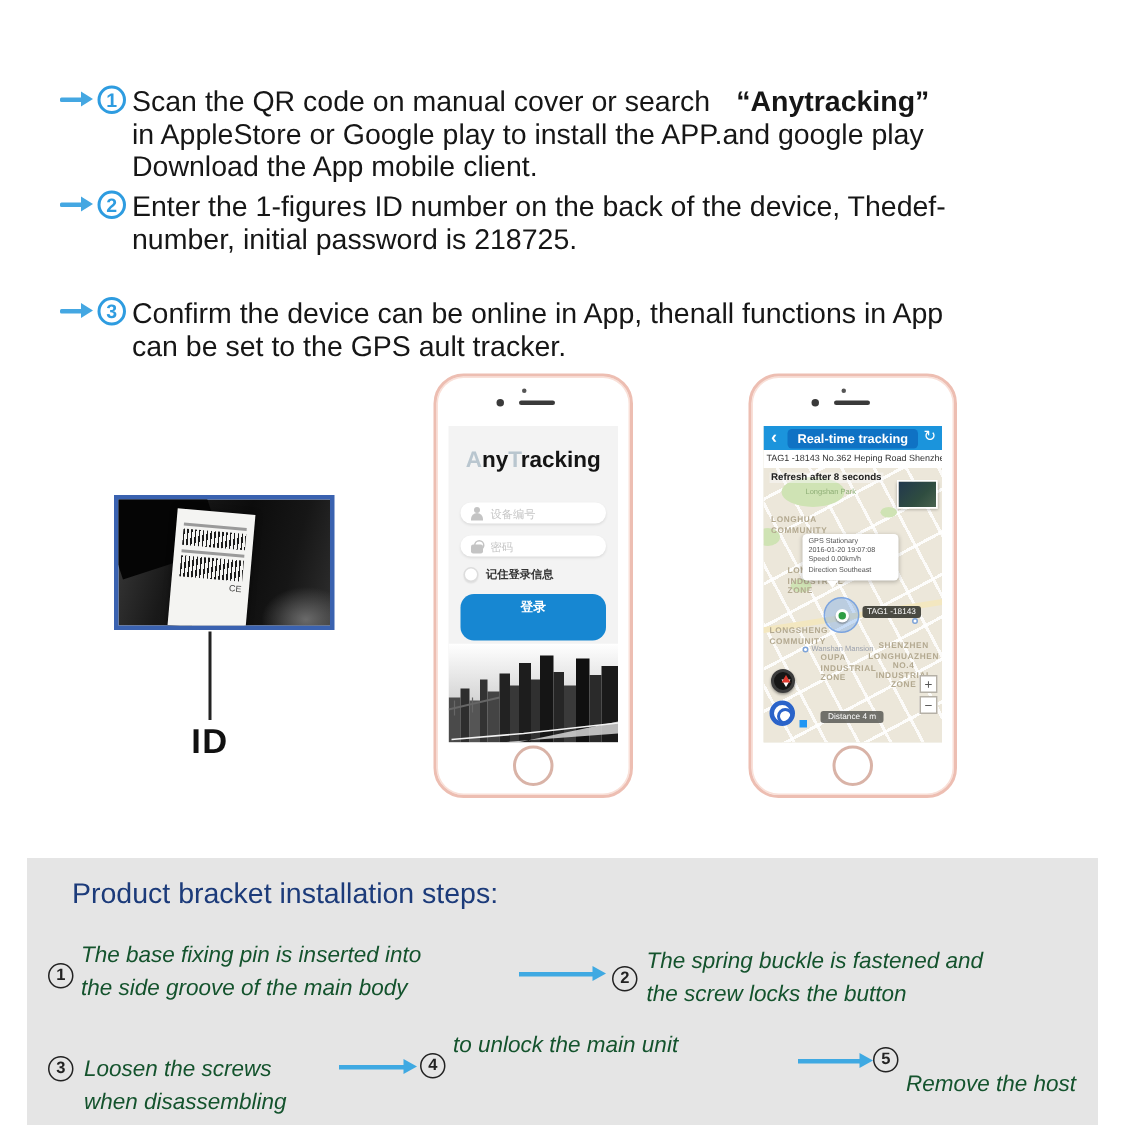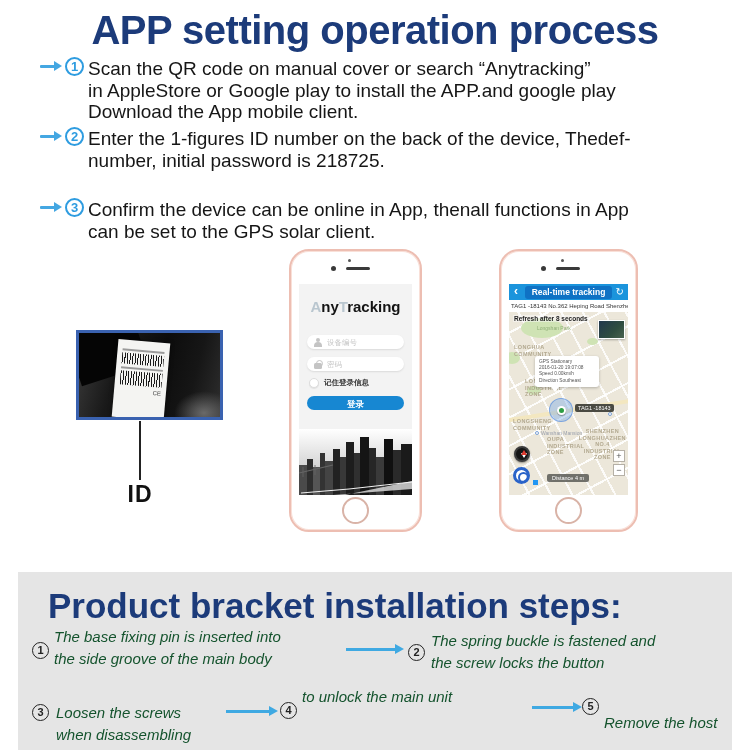--- a/index.html
+++ b/index.html
@@ -14,21 +14,21 @@
     font-size:40px; font-weight:600; color:#1c3b7a; letter-spacing:-0.5px;
   }
   
   .app-step { position:absolute; left:40px; width:680px; }
   .step-arrow { position:absolute; left:0; top:7px; width:15px; height:3px; background:#44a7e2; border-radius:1px; }
   .step-arrow::after { content:""; position:absolute; right:-7px; top:-4px;
     border-left:8px solid #44a7e2; border-top:5.5px solid transparent; border-bottom:5.5px solid transparent; }
   .step-num { position:absolute; left:25px; top:-1px; width:19px; height:19px; border:2px solid #2e9ce0;
     border-radius:50%; color:#2e9ce0; font-size:13px; font-weight:700; text-align:center; line-height:15px; background:#fff; }
   .step-text { margin-left:48px; font-size:19px; line-height:21.5px; color:#161616; }
-  .bold-seg { font-weight:400; }
+  .bold-seg { font-weight:700;margin-left:12px; }
   
   .product-box { position:absolute; left:76px; top:330px; width:147px; height:90px;
     border:3px solid #3a62b0; overflow:hidden;
     background:linear-gradient(105deg,#3c3c3c 0%,#191919 28%,#0c0c0c 55%,#161616 78%,#2e2e2e 100%); }
   .product-box::after { content:""; position:absolute; right:-14px; bottom:-18px; width:60px; height:44px;
     background:radial-gradient(ellipse at center,#6a6a6a 0%,rgba(40,40,40,0) 70%); }
   .device-edge { position:absolute; left:-8px; top:-16px; width:70px; height:60px;
     background:#050505; transform:rotate(-18deg); }
   .device-label { position:absolute; left:36px; top:8px; width:52px; height:78px; background:#f4f4f2;
     transform:rotate(5deg); box-shadow:0 0 4px rgba(0,0,0,.5); padding:7px 5px 0 5px; }
@@ -64,21 +64,21 @@
   .icon-person::after { content:""; position:absolute; left:0; top:4.5px; width:8px; height:4.5px; border-radius:4px 4px 0 0; background:#c4c4c4; }
   .icon-lock { position:relative; width:8px; height:9px; flex:0 0 8px; }
   .icon-lock::before { content:""; position:absolute; left:1.5px; top:0; width:5px; height:5px; border-radius:50%; border:1.2px solid #c4c4c4; }
   .icon-lock::after { content:""; position:absolute; left:0; top:3.5px; width:8px; height:5.5px; border-radius:1.5px; background:#c4c4c4; }
   .fake-input { border:none; outline:none; background:transparent; width:70px; margin-left:5px;
     font-size:7.5px; color:#444; font-family:"Liberation Sans",sans-serif; }
   .fake-input::placeholder { color:#c6c6c6; }
   .remember-row { position:absolute; top:94px; left:10px; display:flex; align-items:center; }
   .remember-check { width:10px; height:10px; border-radius:50%; background:#fff; border:1px solid #ddd; box-shadow:0 1px 1px rgba(0,0,0,.08); }
   .remember-label { margin-left:5px; font-size:7.5px; font-weight:700; color:#333; }
-  .login-btn { position:absolute; top:112px; left:8px; width:97px; height:14px; border-radius:9px;
+  .login-btn { position:absolute; top:112px; left:8px; width:97px; height:31px; border-radius:9px;
     background:#1787d2; color:#fff; font-size:8.5px; font-weight:700; text-align:center; line-height:17px; }
   .skyline { position:absolute; bottom:0; left:0; width:113px; height:66px; }
   
   .p2-header { position:absolute; top:0; left:0; width:100%; height:16px; background:#1b94dc; }
   .p2-title-pill { position:absolute; left:16px; right:16px; top:1.5px; height:13px; border-radius:3px; background:#0f72c4; }
   .p2-title { position:absolute; top:0; left:0; width:100%; text-align:center; font-size:8.5px; font-weight:700;
     color:#fff; line-height:16px; }
   .p2-back { position:absolute; left:5px; top:0; font-size:12px; line-height:15px; color:#fff; font-weight:700; }
   .p2-refresh { position:absolute; right:4px; top:0; font-size:10px; line-height:16px; color:#fff; }
   .p2-address { position:absolute; top:16px; left:0; width:100%; height:12px; background:#fff;
@@ -123,34 +123,33 @@
   .locate-btn::after { content:""; position:absolute; left:2px; top:2px; width:7px; height:7px;
     border-radius:50%; border:2px solid #2a63c9; }
   .blue-sq { position:absolute; left:24px; top:168px; width:5px; height:5px; background:#2196f3; }
   .distance-pill { position:absolute; left:38px; top:162px; background:rgba(90,90,86,.85); color:#fff;
     font-size:5.5px; padding:1px 5px; border-radius:2px; white-space:nowrap; }
   .zoom-btn { position:absolute; right:3px; width:12px; height:12px; background:#fff; border:1px solid #b5b0a6;
     font-size:9px; line-height:10px; text-align:center; color:#555; }
   .zoom-in { top:138px; } .zoom-out { top:152px; }
   
   .install-section { position:absolute; left:18px; top:572px; width:714px; height:178px; background:#e5e5e5; }
-  .install-title { position:absolute; left:30px; top:14px; font-size:35px; font-weight:700; color:#1c3b7a; }
+  .install-title { position:absolute; left:30px; top:14px; font-size:19px; font-weight:400; color:#1c3b7a; }
   .b-num { position:absolute; width:17px; height:17px; border:1.5px solid #222; border-radius:50%;
     color:#222; font-size:11px; font-weight:600; text-align:center; line-height:14px; }
   .b-text { position:absolute; font-size:15px; line-height:22px; color:#14532d; white-space:nowrap;font-style:italic; }
   .l-arrow { position:absolute; height:2.5px; background:#3fa9e2; }
   .l-arrow::after { content:""; position:absolute; right:-8px; top:-4px;
     border-left:9px solid #3fa9e2; border-top:5px solid transparent; border-bottom:5px solid transparent; }
 </style>
 </head>
 <body>
 
 <div id="stage">
 
-  <div class="main-title">APP setting operation process</div>
 
   <div class="app-step" style="top:58px;">
     <span class="step-arrow"></span>
     <span class="step-num">1</span>
     <div class="step-text">
       <div><span>Scan the QR code on manual cover or search </span><span class="bold-seg">“Anytracking”</span></div>
       <div>in AppleStore or Google play to install the APP.and google play</div>
       <div>Download the App mobile client.</div>
     </div>
   </div>
@@ -162,21 +161,21 @@
       <div>Enter the 1-figures ID number on the back of the device, Thedef-</div>
       <div>number, initial password is 218725.</div>
     </div>
   </div>
 
   <div class="app-step" style="top:199px;">
     <span class="step-arrow"></span>
     <span class="step-num">3</span>
     <div class="step-text">
       <div>Confirm the device can be online in App, thenall functions in App</div>
-      <div>can be set to the GPS solar client.</div>
+      <div>can be set to the GPS ault tracker.</div>
     </div>
   </div>
 
   <div class="product-box">
     <div class="device-edge"></div>
     <div class="device-label">
       <div class="label-tinyline"></div>
       <div class="barcode"></div>
       <div class="label-tinyline"></div>
       <div class="barcode tall"></div>

